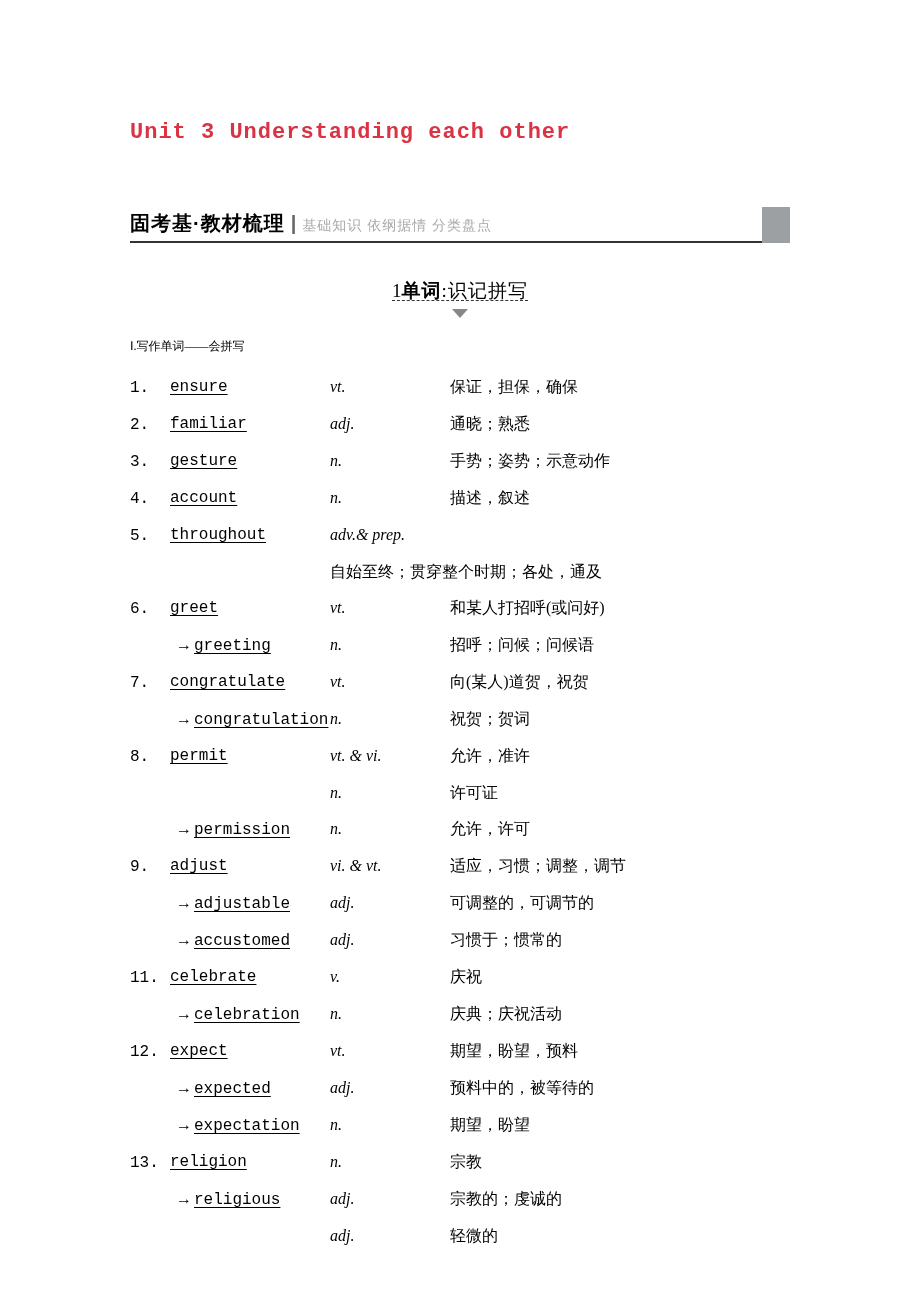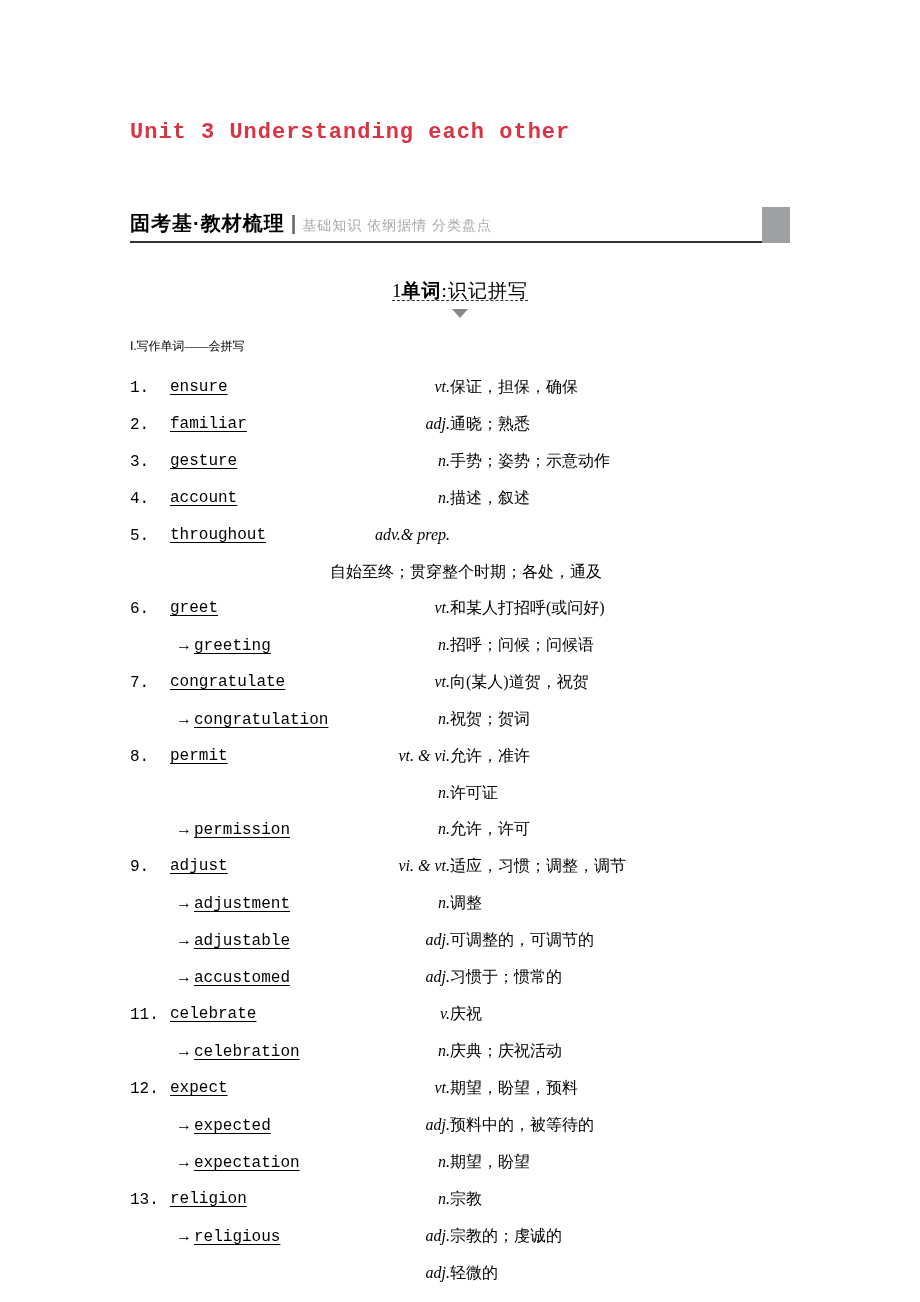--- a/index.html
+++ b/index.html
@@ -123,21 +123,20 @@
       white-space: nowrap;
     }
     .col-word {
       width: 160px;
       font-family: "Courier New", monospace;
     }
     .col-pos {
       width: 120px;
       font-family: "Times New Roman", serif;
       font-style: italic;
-      text-align: right;
     }
     .col-def {
       font-family: "SimSun", serif;
     }
     .uline {
       text-decoration: underline;
       text-underline-offset: 3px;
     }
     .arrow {
       font-family: "SimSun", serif;
@@ -258,26 +257,20 @@
         <td class="col-def">允许，许可</td>
       </tr>
       <tr>
         <td class="col-num"><span class="num-col">9.</span></td>
         <td class="col-word"><span class="uline">adjust</span></td>
         <td class="col-pos">vi. &amp; vt.</td>
         <td class="col-def">适应，习惯；调整，调节</td>
       </tr>
       <tr>
         <td class="col-num"></td>
-        <td class="col-word"><span class="arrow">→</span><span class="derive-word uline">adjustment</span></td>
-        <td class="col-pos">n.</td>
-        <td class="col-def">调整</td>
-      </tr>
-      <tr>
-        <td class="col-num"></td>
         <td class="col-word"><span class="arrow">→</span><span class="derive-word uline">adjustable</span></td>
         <td class="col-pos">adj.</td>
         <td class="col-def">可调整的，可调节的</td>
       </tr>
       <tr>
         <td class="col-num"></td>
         <td class="col-word"><span class="arrow">→</span><span class="derive-word uline">accustomed </span></td>
         <td class="col-pos">adj.</td>
         <td class="col-def">习惯于；惯常的</td>
       </tr>

